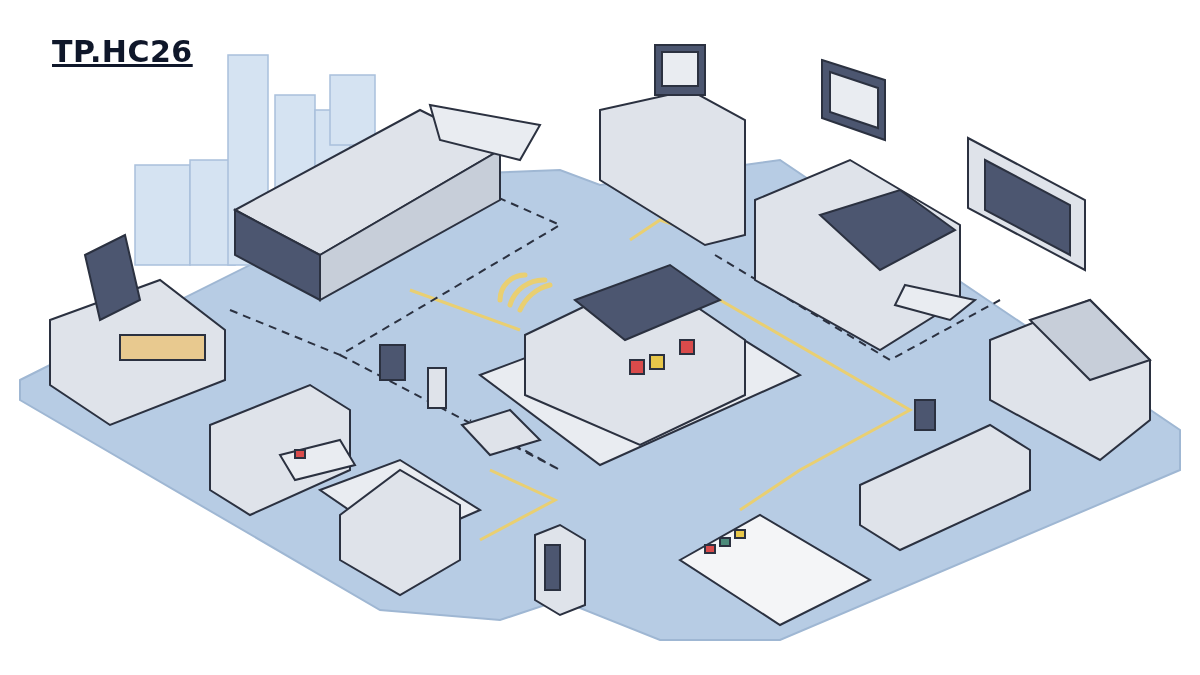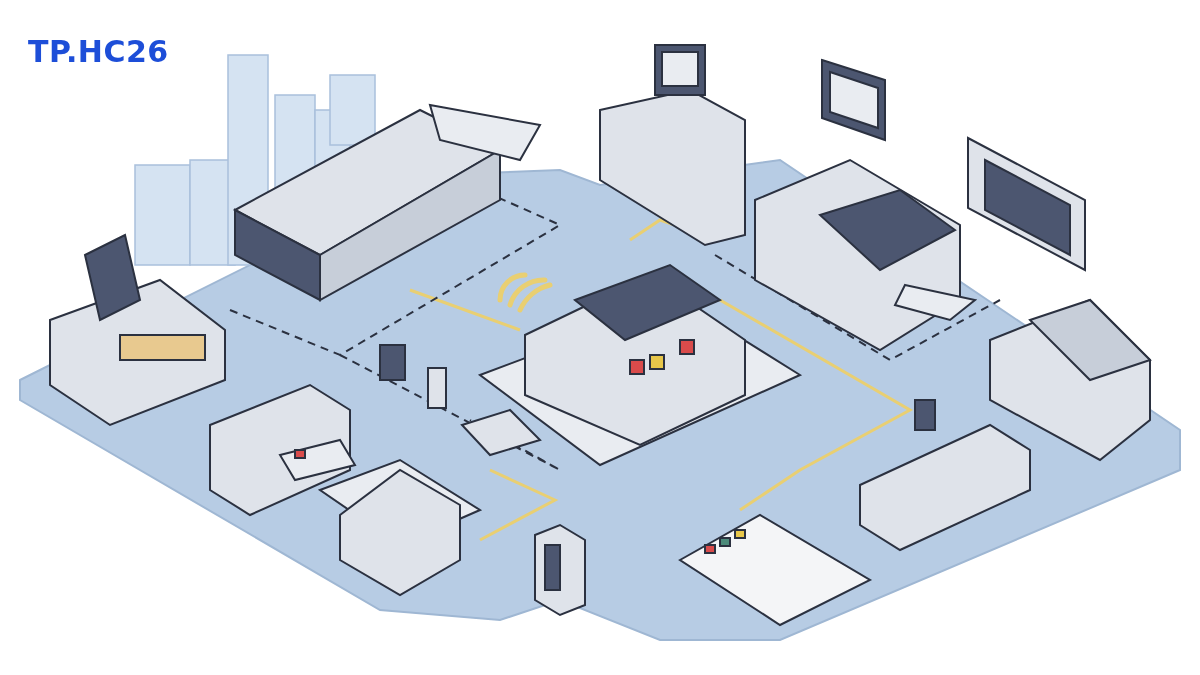--- a/index.html
+++ b/index.html
@@ -1,17 +1,17 @@
 <!DOCTYPE html>
 <html><head>
 <meta charset="utf-8">
 <style>
   html,body{margin:0;padding:0;background:#fff;}
   body{width:1200px;height:675px;position:relative;overflow:hidden;font-family:"Liberation Sans",sans-serif;}
-  .title{position:absolute;left:28px;top:34px;font:700 30px "DejaVu Sans",sans-serif;color:#1d4ed8;letter-spacing:0.5px;}
+  .title{position:absolute;left:52px;top:34px;font:700 30px "DejaVu Sans",sans-serif;color:#0f172a;letter-spacing:0.5px;text-decoration:underline;}
   svg{position:absolute;left:0;top:0;}
 </style>
 </head>
 <body>
 
 <div class="title">TP.HC26</div>
 
 <svg width="1200" height="675" viewBox="0 0 1200 675">
 
   <path d="M20 380 L430 175 L560 170 L600 185 L780 160 L1180 430 L1180 470 L780 640 L660 640 L560 600 L500 620 L380 610 L20 400 Z" fill="#b7cce4" stroke="#9fb7d3" stroke-width="2"></path>

